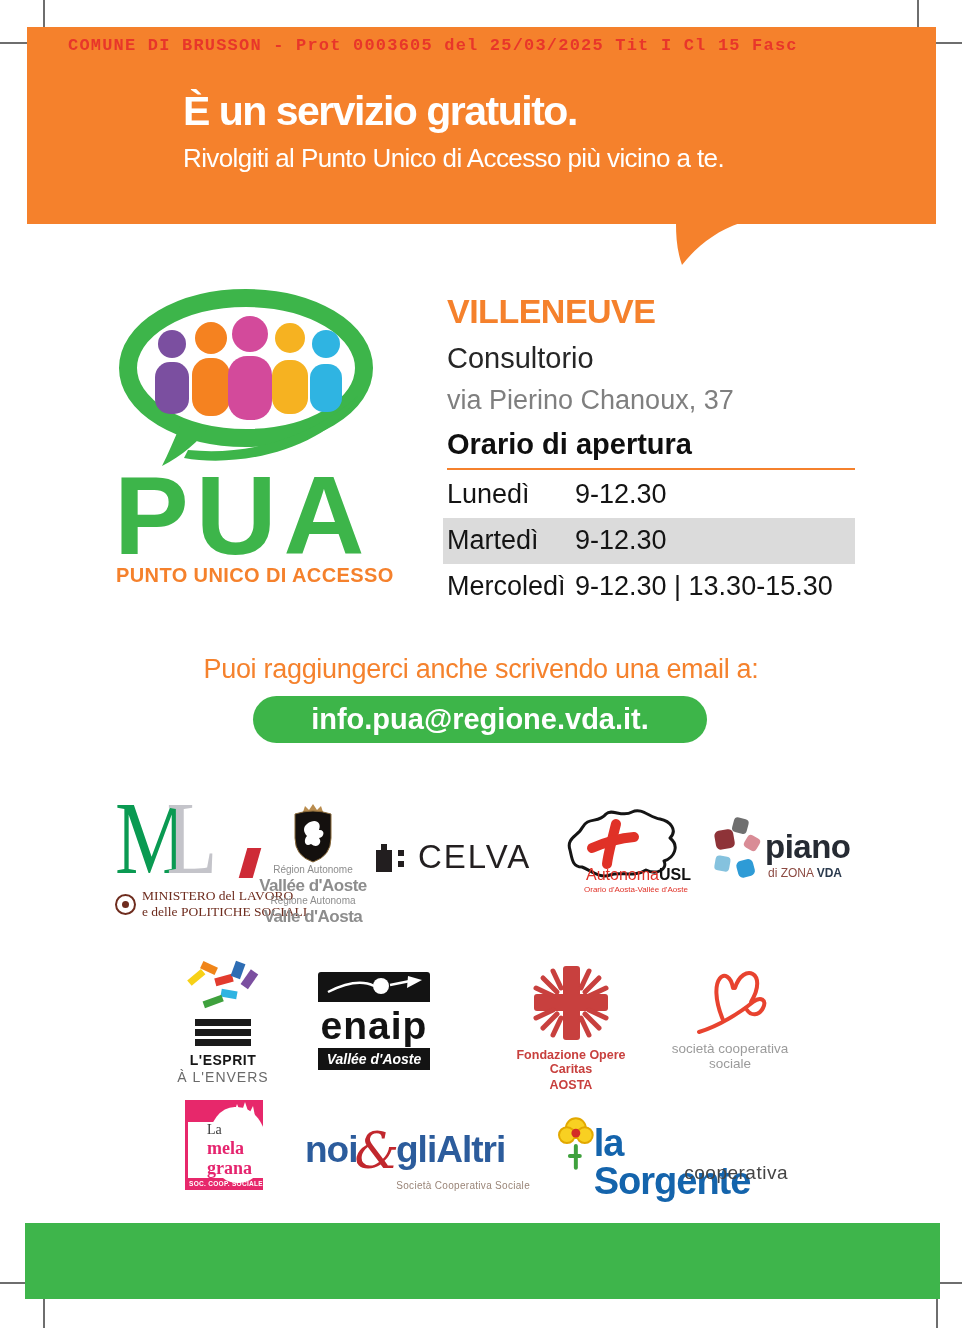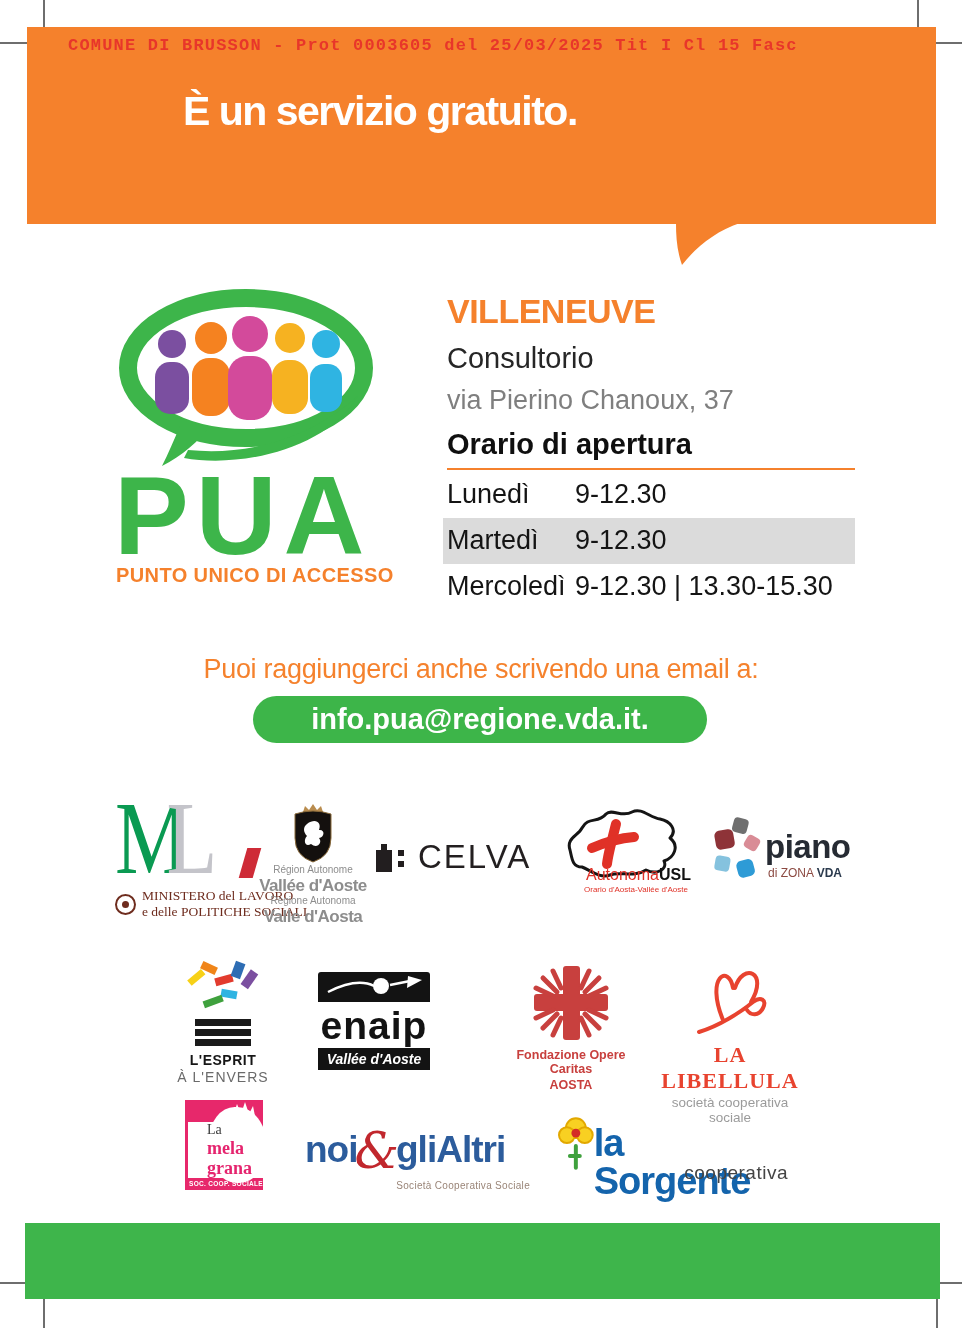--- a/index.html
+++ b/index.html
@@ -141,20 +141,21 @@
 <div class="crop" style="left:917px;top:0;width:2px;height:29px;"></div>
 <div class="crop" style="left:931px;top:42px;width:31px;height:2px;"></div>
 <div class="crop" style="left:0;top:1282px;width:28px;height:2px;"></div>
 <div class="crop" style="left:43px;top:1292px;width:2px;height:36px;"></div>
 <div class="crop" style="left:938px;top:1282px;width:24px;height:2px;"></div>
 <div class="crop" style="left:936px;top:1292px;width:2px;height:36px;"></div>
 
 <div class="banner">
   <div class="protocol">COMUNE DI BRUSSON - Prot 0003605 del 25/03/2025 Tit I Cl 15 Fasc</div>
   <div class="banner-title">È un servizio gratuito.</div>
+  <div class="banner-sub">Rivolgiti al Punto Unico di Accesso più vicino a te.</div>
 </div>
 <svg class="banner-tail" viewBox="0 0 76 42">
   <path d="M8,0 L72,0 C48,8 28,24 14,42 C9,28 8,14 8,0 Z" fill="#F5812C"></path>
 </svg>
 
 <svg class="pua-bubble" viewBox="0 0 280 180">
   <ellipse cx="136" cy="80" rx="118" ry="70" fill="none" stroke="#3DB54A" stroke-width="18"></ellipse>
   <path d="M70,138 C64,152 58,166 52,178 C72,168 90,152 100,138 Z" fill="#3DB54A"></path>
   <path d="M78,162 C140,168 200,150 248,108 C216,162 130,180 74,170 Z" fill="#3DB54A"></path>
   <g>
@@ -320,21 +321,20 @@
 </div>
 
 <div class="logo libellula ctr" style="left:650px;top:958px;">
   <svg width="90" height="82" viewBox="0 0 90 82" style="display:block;margin:0 auto;">
     <g fill="none" stroke="#E8432F" stroke-width="4" stroke-linecap="round">
       <path d="M38,62 C20,18 44,6 48,30"></path>
       <path d="M50,30 C58,4 84,14 66,44"></path>
       <path d="M14,74 C34,68 56,54 68,44 C76,38 82,42 78,50 C74,58 66,58 62,52"></path>
     </g>
   </svg>
-  <div class="lib-name">LA LIBELLULA</div>
   <div class="lib-sub">società cooperativa sociale</div>
 </div>
 
 <div class="logo mela" style="left:185px;top:1100px;">
   <div class="mela-blob"></div>
   <svg width="26" height="14" viewBox="0 0 26 14" style="position:absolute;left:46px;top:2px;">
     <polygon points="2,14 6,2 10,12 14,0 18,12 22,4 24,14" fill="#fff"></polygon>
   </svg>
   <span class="mela-dot" style="left:34px;top:32px;background:#E03127;"></span>
   <span class="mela-dot" style="left:48px;top:30px;background:#3FA13D;"></span>

